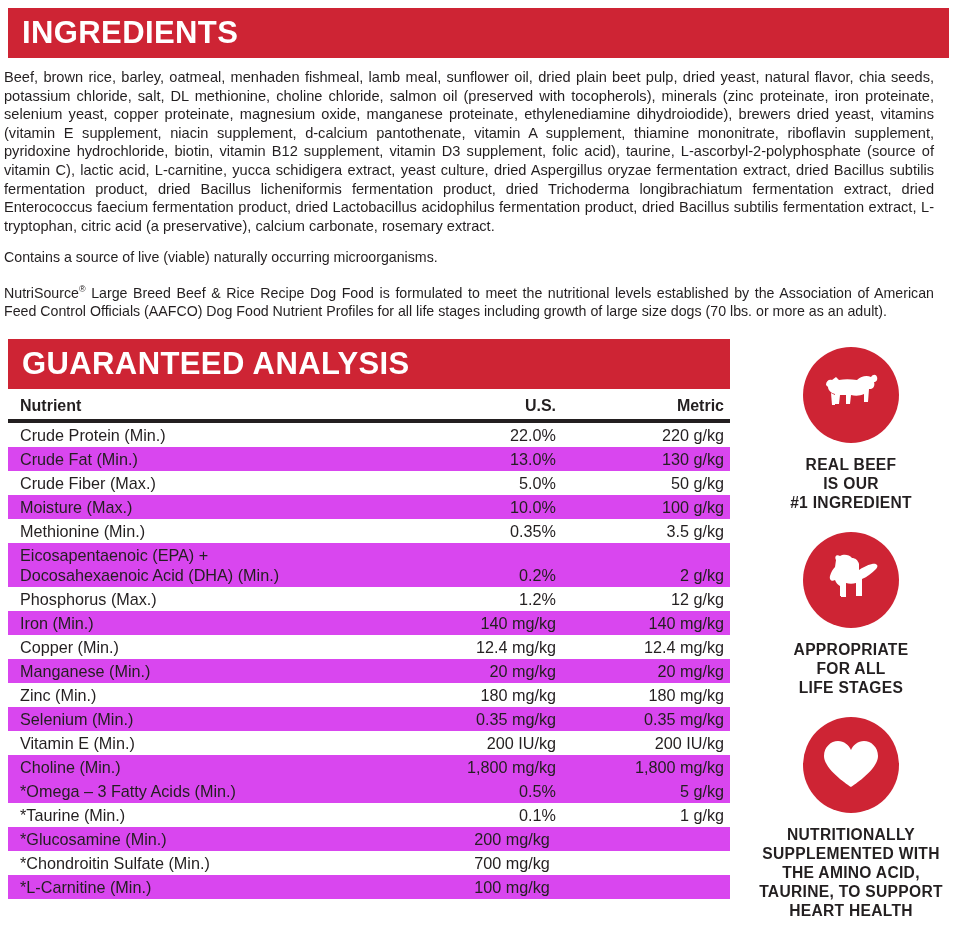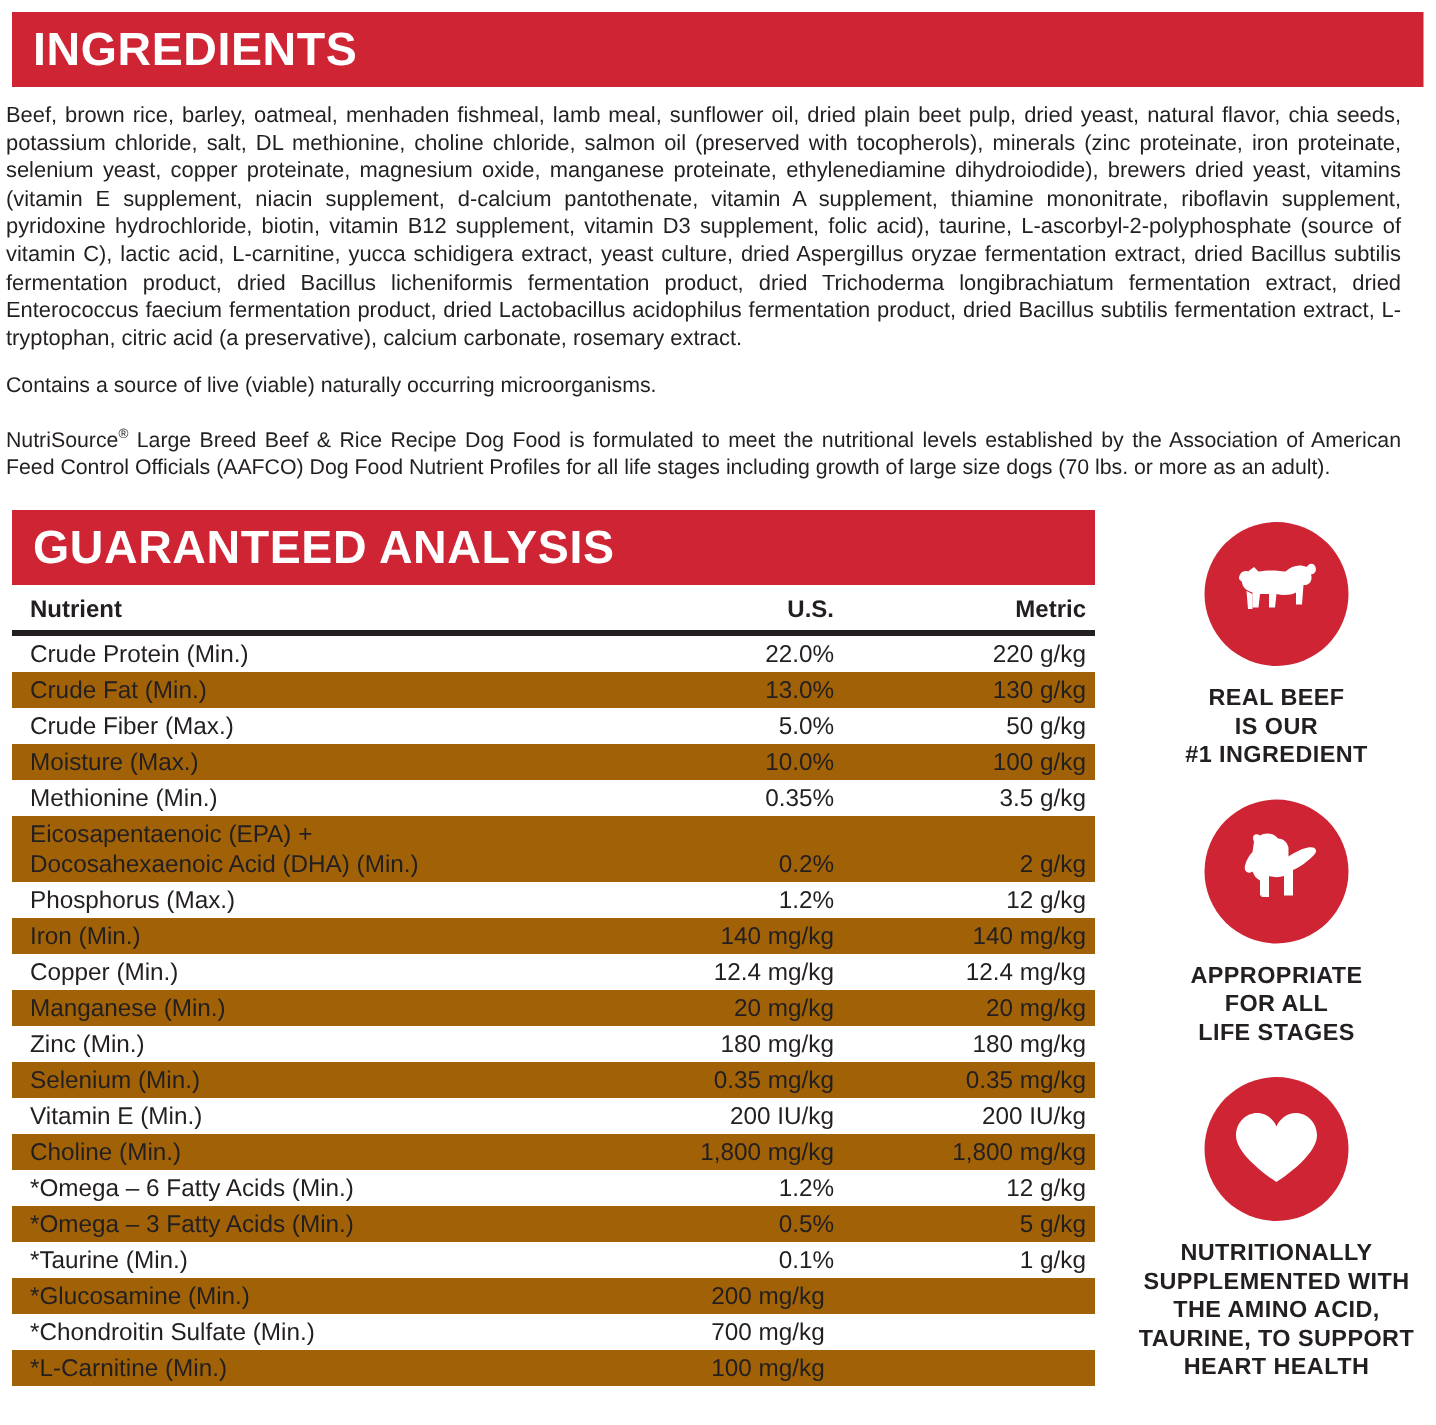--- a/index.html
+++ b/index.html
@@ -91,21 +91,21 @@
     padding: 2px 0 2px 0;
     vertical-align: top;
   }
   .ga-table tbody td.t-name { text-align: left; padding-left: 12px; }
   .ga-table tbody td.t-us { text-align: right; }
   .ga-table tbody td.t-metric { text-align: right; padding-right: 6px; }
   .ga-table tbody td.t-span {
     text-align: center;
     padding-right: 84px;
   }
-  .ga-table tbody tr.shaded td { background: #a16207; }
+  .ga-table tbody tr.shaded td { background: #d946ef; }
   .ga-table tbody td.two-line { line-height: 20px; }
 
   
   .badge { width: 212px; text-align: center; }
   .badge + .badge { margin-top: 20px; }
   .badge-circle {
     width: 96px; height: 96px;
     border-radius: 50%;
     background: #ce2434;
     margin: 0 auto 12px auto;
@@ -217,25 +217,20 @@
             </tr>
             <tr>
               <td class="t-name">Vitamin E (Min.)</td>
               <td class="t-us">200 IU/kg</td>
               <td class="t-metric">200 IU/kg</td>
             </tr>
             <tr class="shaded">
               <td class="t-name">Choline (Min.)</td>
               <td class="t-us">1,800 mg/kg</td>
               <td class="t-metric">1,800 mg/kg</td>
-            </tr>
-            <tr>
-              <td class="t-name">*Omega – 6 Fatty Acids (Min.)</td>
-              <td class="t-us">1.2%</td>
-              <td class="t-metric">12 g/kg</td>
             </tr>
             <tr class="shaded">
               <td class="t-name">*Omega – 3 Fatty Acids (Min.)</td>
               <td class="t-us">0.5%</td>
               <td class="t-metric">5 g/kg</td>
             </tr>
             <tr>
               <td class="t-name">*Taurine (Min.)</td>
               <td class="t-us">0.1%</td>
               <td class="t-metric">1 g/kg</td>

